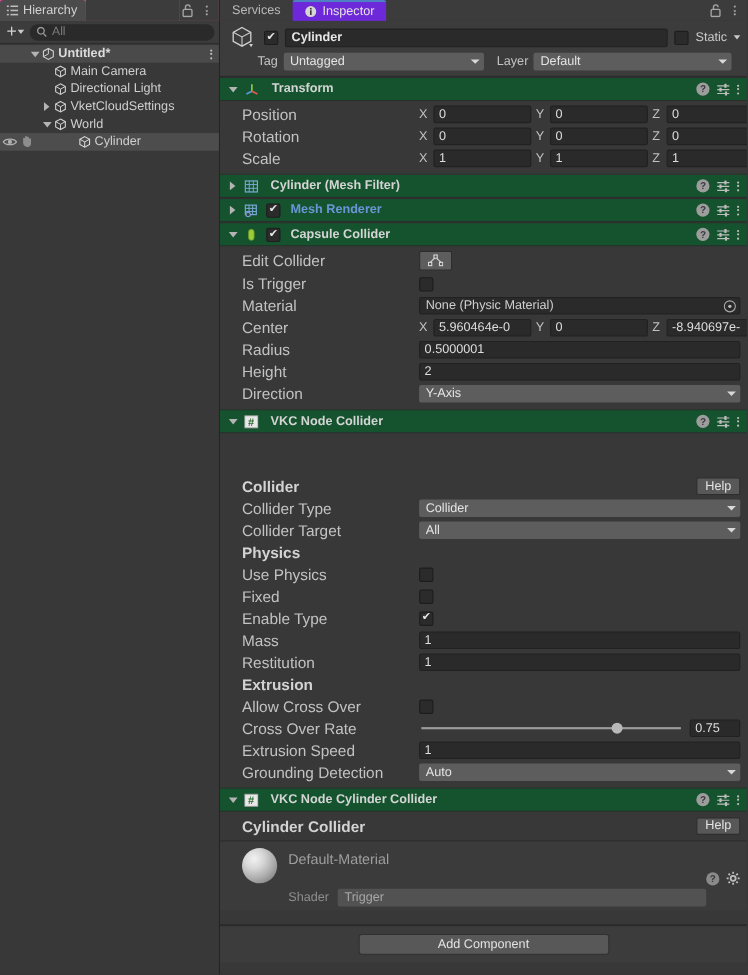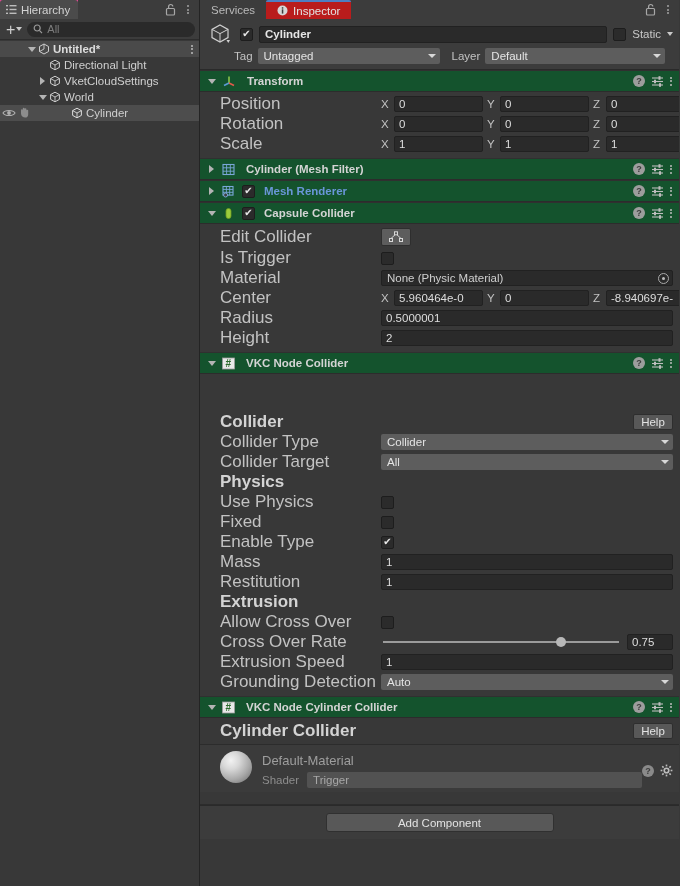--- a/index.html
+++ b/index.html
@@ -44,21 +44,21 @@
   .trow.scene .tlabel { font-weight: bold; color: #dcdcdc; }
   .gicon { width: 13px; height: 13px; margin-right: 3px; flex: 0 0 13px; display:flex; align-items:center; justify-content:center;}
   .kebab-v { display: flex; flex-direction: column; gap: 1.5px; align-items: center; }
   .kebab-v i { width: 2px; height: 2px; background: #bdbdbd; border-radius: 50%; display: block; }
   .visgroup { position: absolute; left: 2px; top: 0; height: 16px; display: flex; align-items: center; gap: 3px; }
 
   
   .inspector { width: 479px; height: 886px; background: #383838; display: flex; flex-direction: column; }
   .i-tabbar { height: 19px; background: #3c3c3c; display: flex; align-items: stretch; }
   .i-tab { display: flex; align-items: center; gap: 5px; padding: 0 11px; color: #b9b9b9; font-size: 11.5px; }
-  .i-tab.active { background: #b91c1c; color: #e3e3e3; border-top: 2px solid #4e7fc2;
+  .i-tab.active { background: #6d28d9; color: #e3e3e3; border-top: 2px solid #4e7fc2;
                   border-top-left-radius: 2px; border-top-right-radius: 2px; }
   .i-tabfill { flex: 1; }
   .i-body { flex: 1; overflow: hidden; background: #383838; }
 
   
   .objhead { background: #3c3c3c; border-bottom: 1px solid #2a2a2a; padding: 5px 6px 4px 8px; }
   .oh-row1 { display: flex; align-items: center; gap: 6px; height: 20px; }
   .oh-cube { width: 26px; height: 22px; display: flex; align-items: flex-start; justify-content: center; }
   .cb { width: 13px; height: 13px; background: #2b2b2b; border: 1px solid #1d1d1d; border-radius: 2px;
         display: flex; align-items: center; justify-content: center; flex: 0 0 13px; }
@@ -77,21 +77,21 @@
                display: flex; align-items: center; padding: 0 4px 0 6px; gap: 5px; }
   .comp-title { font-weight: bold; color: #d4d4d4; font-size: 11.5px; flex: 1; margin-left: 6px; }
   .comp-title.link { color: #6a96d8; }
   .hicons { display: flex; align-items: center; gap: 6px; padding-right: 3px; }
   .qmark { width: 12px; height: 12px; border-radius: 50%; background: #9d9d9d; color: #3c3c3c; font-size: 9px;
            font-weight: bold; display: flex; align-items: center; justify-content: center; }
 
   
   .sec { background: #383838; padding: 2px 6px 4px 6px; }
   .prow { display: flex; align-items: center; height: 20px; }
-  .pname { width: 175px; flex: 0 0 175px; color: #c2c2c2; font-size: 17px; padding-left: 14px; }
+  .pname { width: 175px; flex: 0 0 175px; color: #c2c2c2; font-size: 14px; padding-left: 14px; }
   .pname.bold { font-weight: bold; color: #d3d3d3; }
   .pfields { flex: 1; display: flex; align-items: center; gap: 0; }
   .axis { color: #c2c2c2; font-size: 11.5px; width: 13px; flex: 0 0 13px; text-align: left; }
   .inp { height: 16px; background: #2a2a2a; border: 1px solid #212121; border-radius: 2px; display: flex;
          align-items: center; padding: 0 4px; color: #dedede; font-size: 11.5px; overflow: hidden;
          white-space: nowrap; }
   .inp.f3 { width: 89px; flex: 0 0 89px; }
   .inp.full { flex: 1; }
   .gapx { width: 4px; flex: 0 0 4px; }
   .objfield { height: 16px; background: #2a2a2a; border: 1px solid #212121; border-radius: 2px; flex: 1;
@@ -113,21 +113,21 @@
   .divider { height: 1px; background: #2c2c2c; }
   .spacer { background: #383838; }
 
   
   .matblock { background: #3b3b3b; border-top: 1px solid #2c2c2c; padding: 6px 6px 4px 6px; display: flex; gap: 0; }
   .mat-tri { width: 14px; display: flex; align-items: flex-end; padding-bottom: 4px; justify-content: center; }
   .matsphere { width: 32px; height: 32px; border-radius: 50%;
                background: radial-gradient(circle at 34% 30%, #f2f2f2 0%, #d8d8d8 28%, #a8a8a8 62%, #7e7e7e 86%, #6d6d6d 100%); }
   .matinfo { flex: 1; padding-left: 10px; }
   .matname { color: #9e9e9e; font-size: 13px; padding-top: 2px; }
-  .matrow2 { display: flex; align-items: center; gap: 8px; margin-top: 4px; }
+  .matrow2 { display: flex; align-items: center; gap: 8px; margin-top: 20px; }
   .shaderlbl { color: #8d8d8d; font-size: 11.5px; }
   .shaderdd { flex: 1; height: 16px; background: #525252; border-radius: 2px; display: flex; align-items: center;
               justify-content: space-between; padding: 0 4px 0 6px; color: #a7a7a7; font-size: 11.5px; }
   .matgear { display: flex; align-items: center; gap: 6px; padding-top: 2px; }
 
   .addbar { background: #3c3c3c; border-top: 1px solid #2a2a2a; padding: 7px 0; display: flex; justify-content: center; }
   .addbtn { width: 228px; height: 19px; background: #585858; border: 1px solid #303030; border-radius: 3px;
             display: flex; align-items: center; justify-content: center; color: #e2e2e2; font-size: 11.5px; }
 </style>
 </head>
@@ -200,20 +200,29 @@
         <span class="tlabel">Untitled*</span>
         <span style="position:absolute;right:6px;top:0;height:16px;display:flex;align-items:center;">
           <span class="kebab-v">
               <i></i>
               <i></i>
               <i></i>
             </span>
         </span>
       </div>
 
+      <div class="trow" style="padding-left:48px;">
+        <span class="gicon">
+          <svg width="12" height="12" viewBox="0 0 12 12">
+              <path d="M6 1.2 L10.4 3.6 L10.4 8.4 L6 10.8 L1.6 8.4 L1.6 3.6 Z" fill="none" stroke="#cfcfcf" stroke-width="1"></path>
+              <path d="M1.6 3.6 L6 6 L10.4 3.6 M6 6 L6 10.8" fill="none" stroke="#cfcfcf" stroke-width="0.9"></path>
+            </svg>
+        </span>
+        <span class="tlabel">Main Camera</span>
+      </div>
 
       <div class="trow" style="padding-left:48px;">
         <span class="gicon">
           <svg width="12" height="12" viewBox="0 0 12 12">
               <path d="M6 1.2 L10.4 3.6 L10.4 8.4 L6 10.8 L1.6 8.4 L1.6 3.6 Z" fill="none" stroke="#cfcfcf" stroke-width="1"></path>
               <path d="M1.6 3.6 L6 6 L10.4 3.6 M6 6 L6 10.8" fill="none" stroke="#cfcfcf" stroke-width="0.9"></path>
             </svg>
         </span>
         <span class="tlabel">Directional Light</span>
       </div>
@@ -594,20 +603,29 @@
               </span>
             </span>
         </div>
         <div class="prow">
           <span class="pname">Height</span>
           <span class="pfields">
               <span class="inp full">
                 <span>2</span>
               </span>
             </span>
+        </div>
+        <div class="prow">
+          <span class="pname">Direction</span>
+          <span class="pfields">
+            <span class="dd" style="flex:1;">
+              <span>Y-Axis</span>
+              <span class="ca"></span>
+            </span>
+          </span>
         </div>
       </div>
 
       <div class="comp-head">
         <span class="tri">
             <span class="t-down"></span>
           </span>
         <span style="display:flex;">
           <svg width="13" height="13" viewBox="0 0 13 13">
               <rect x="0.5" y="1" width="12" height="11" fill="#e9e9e9" stroke="#9d9d9d" stroke-width="0.8"></rect>

